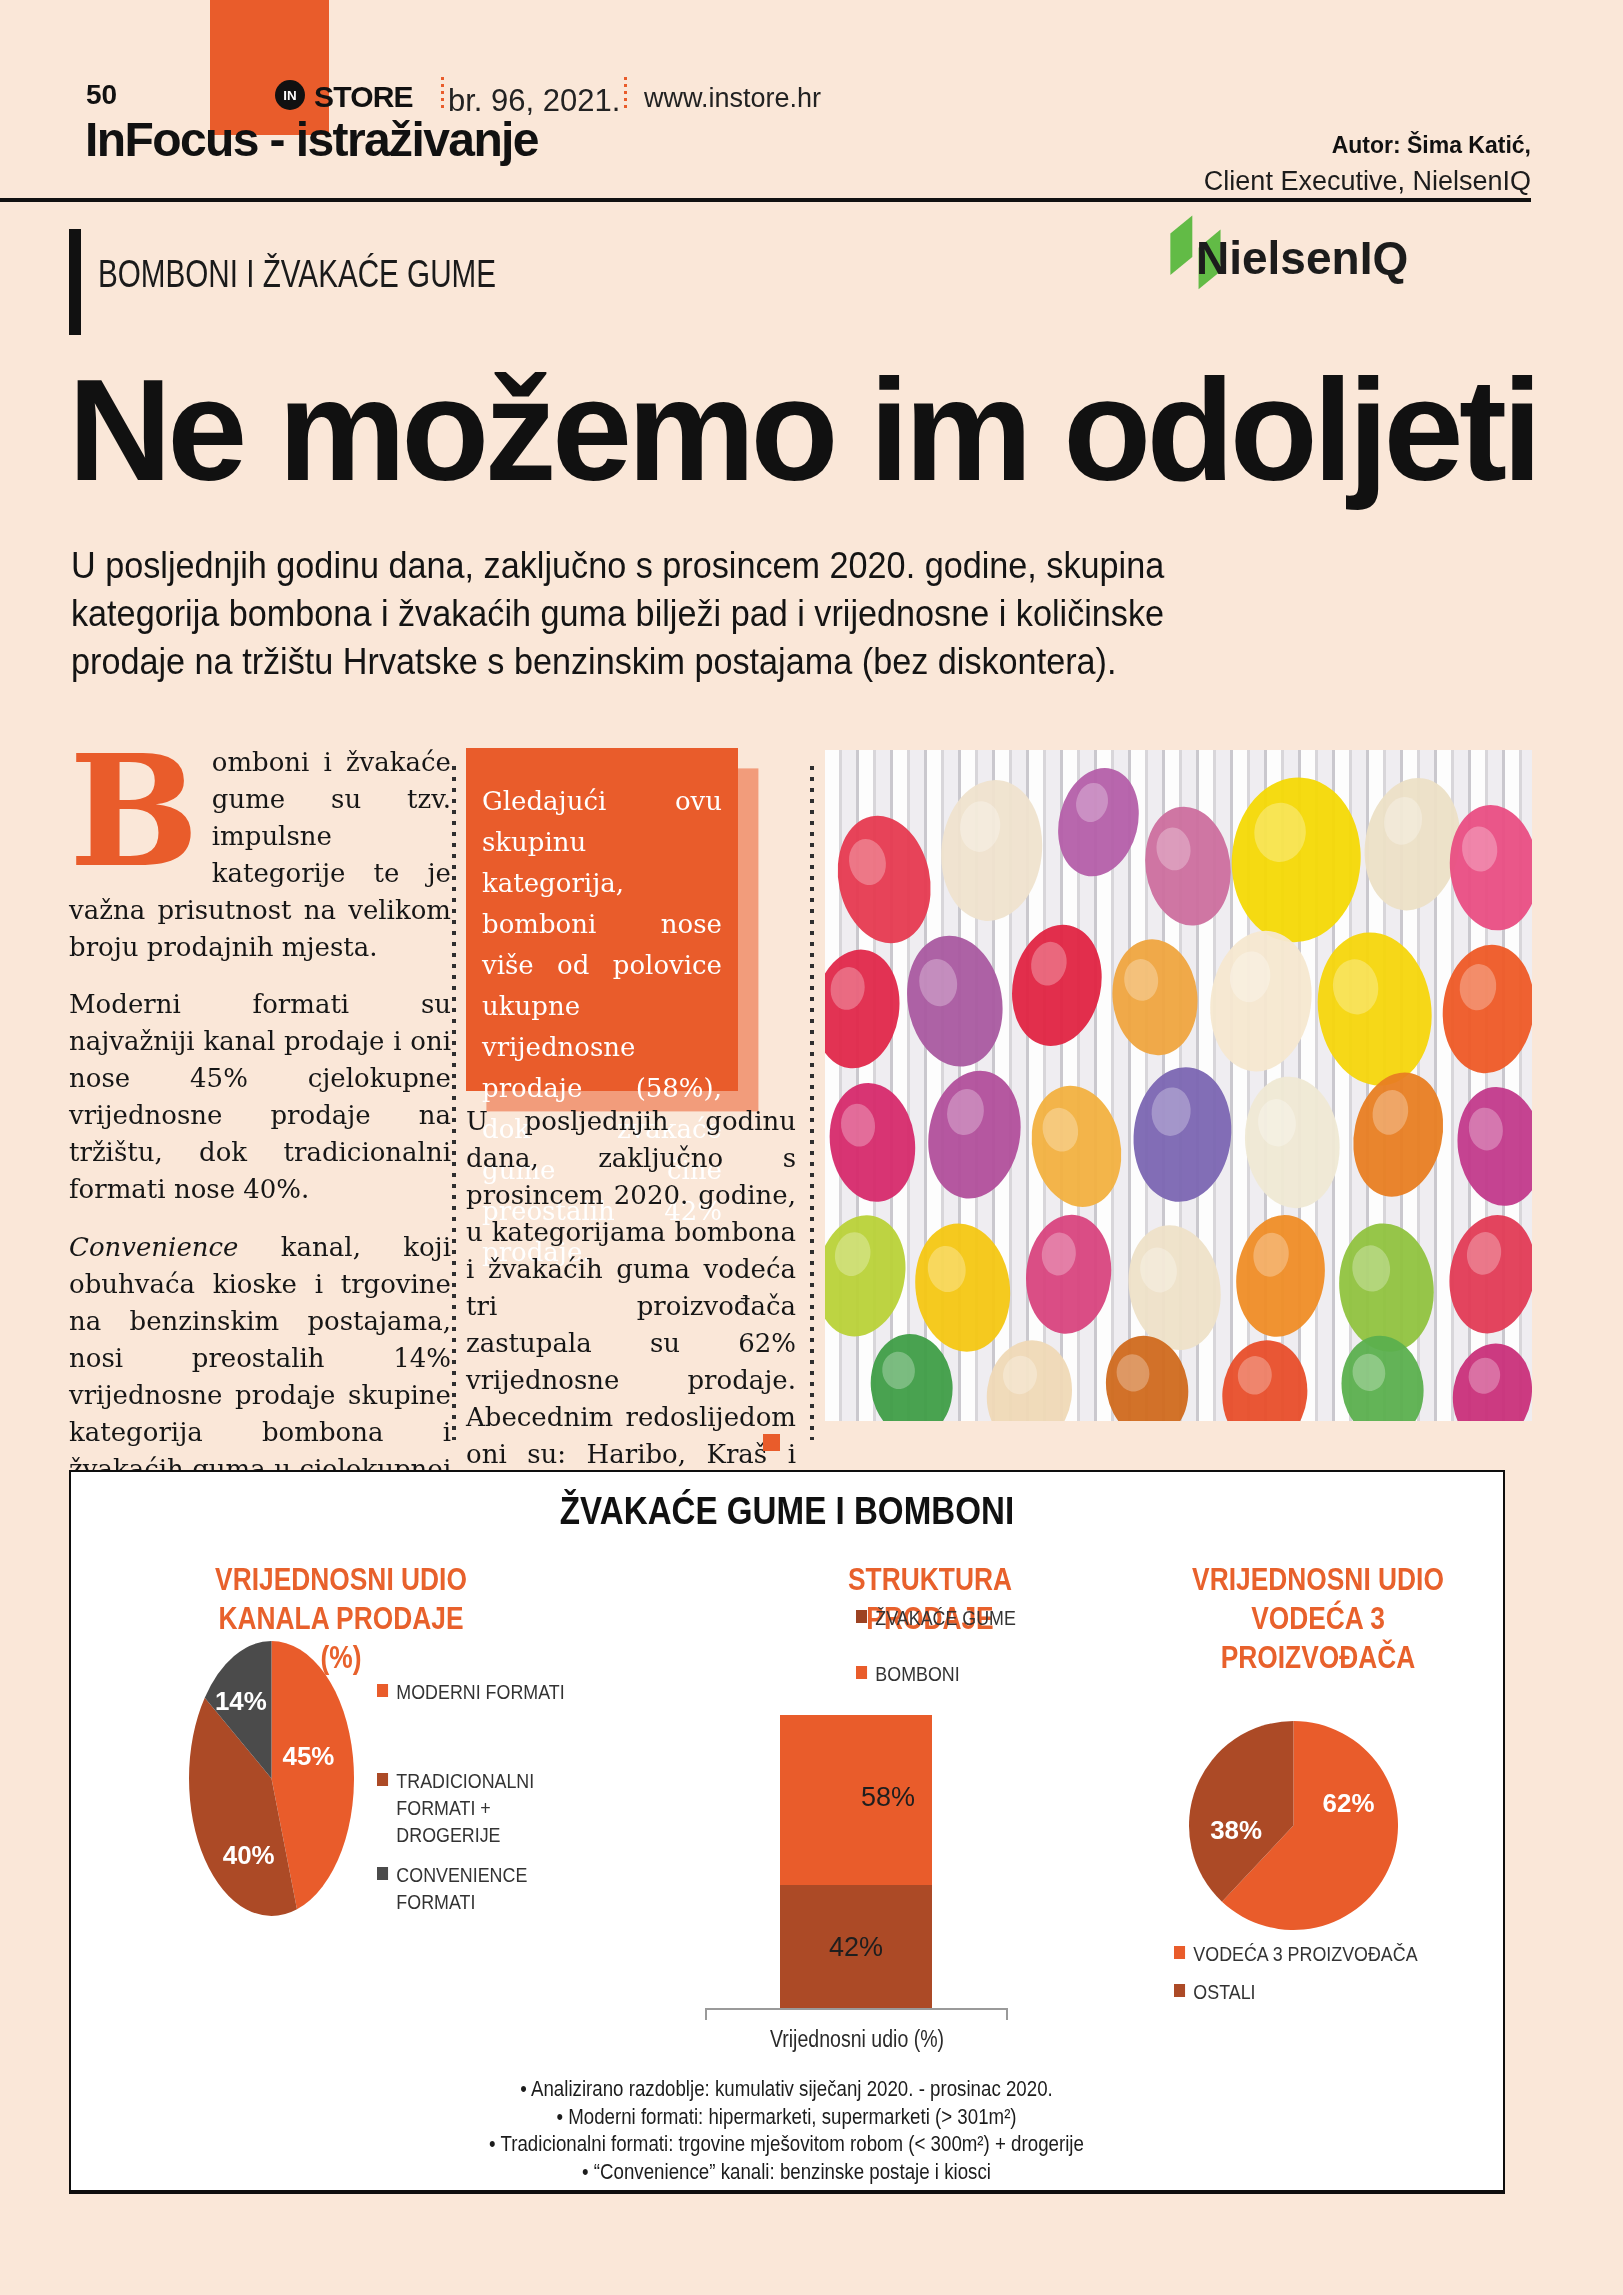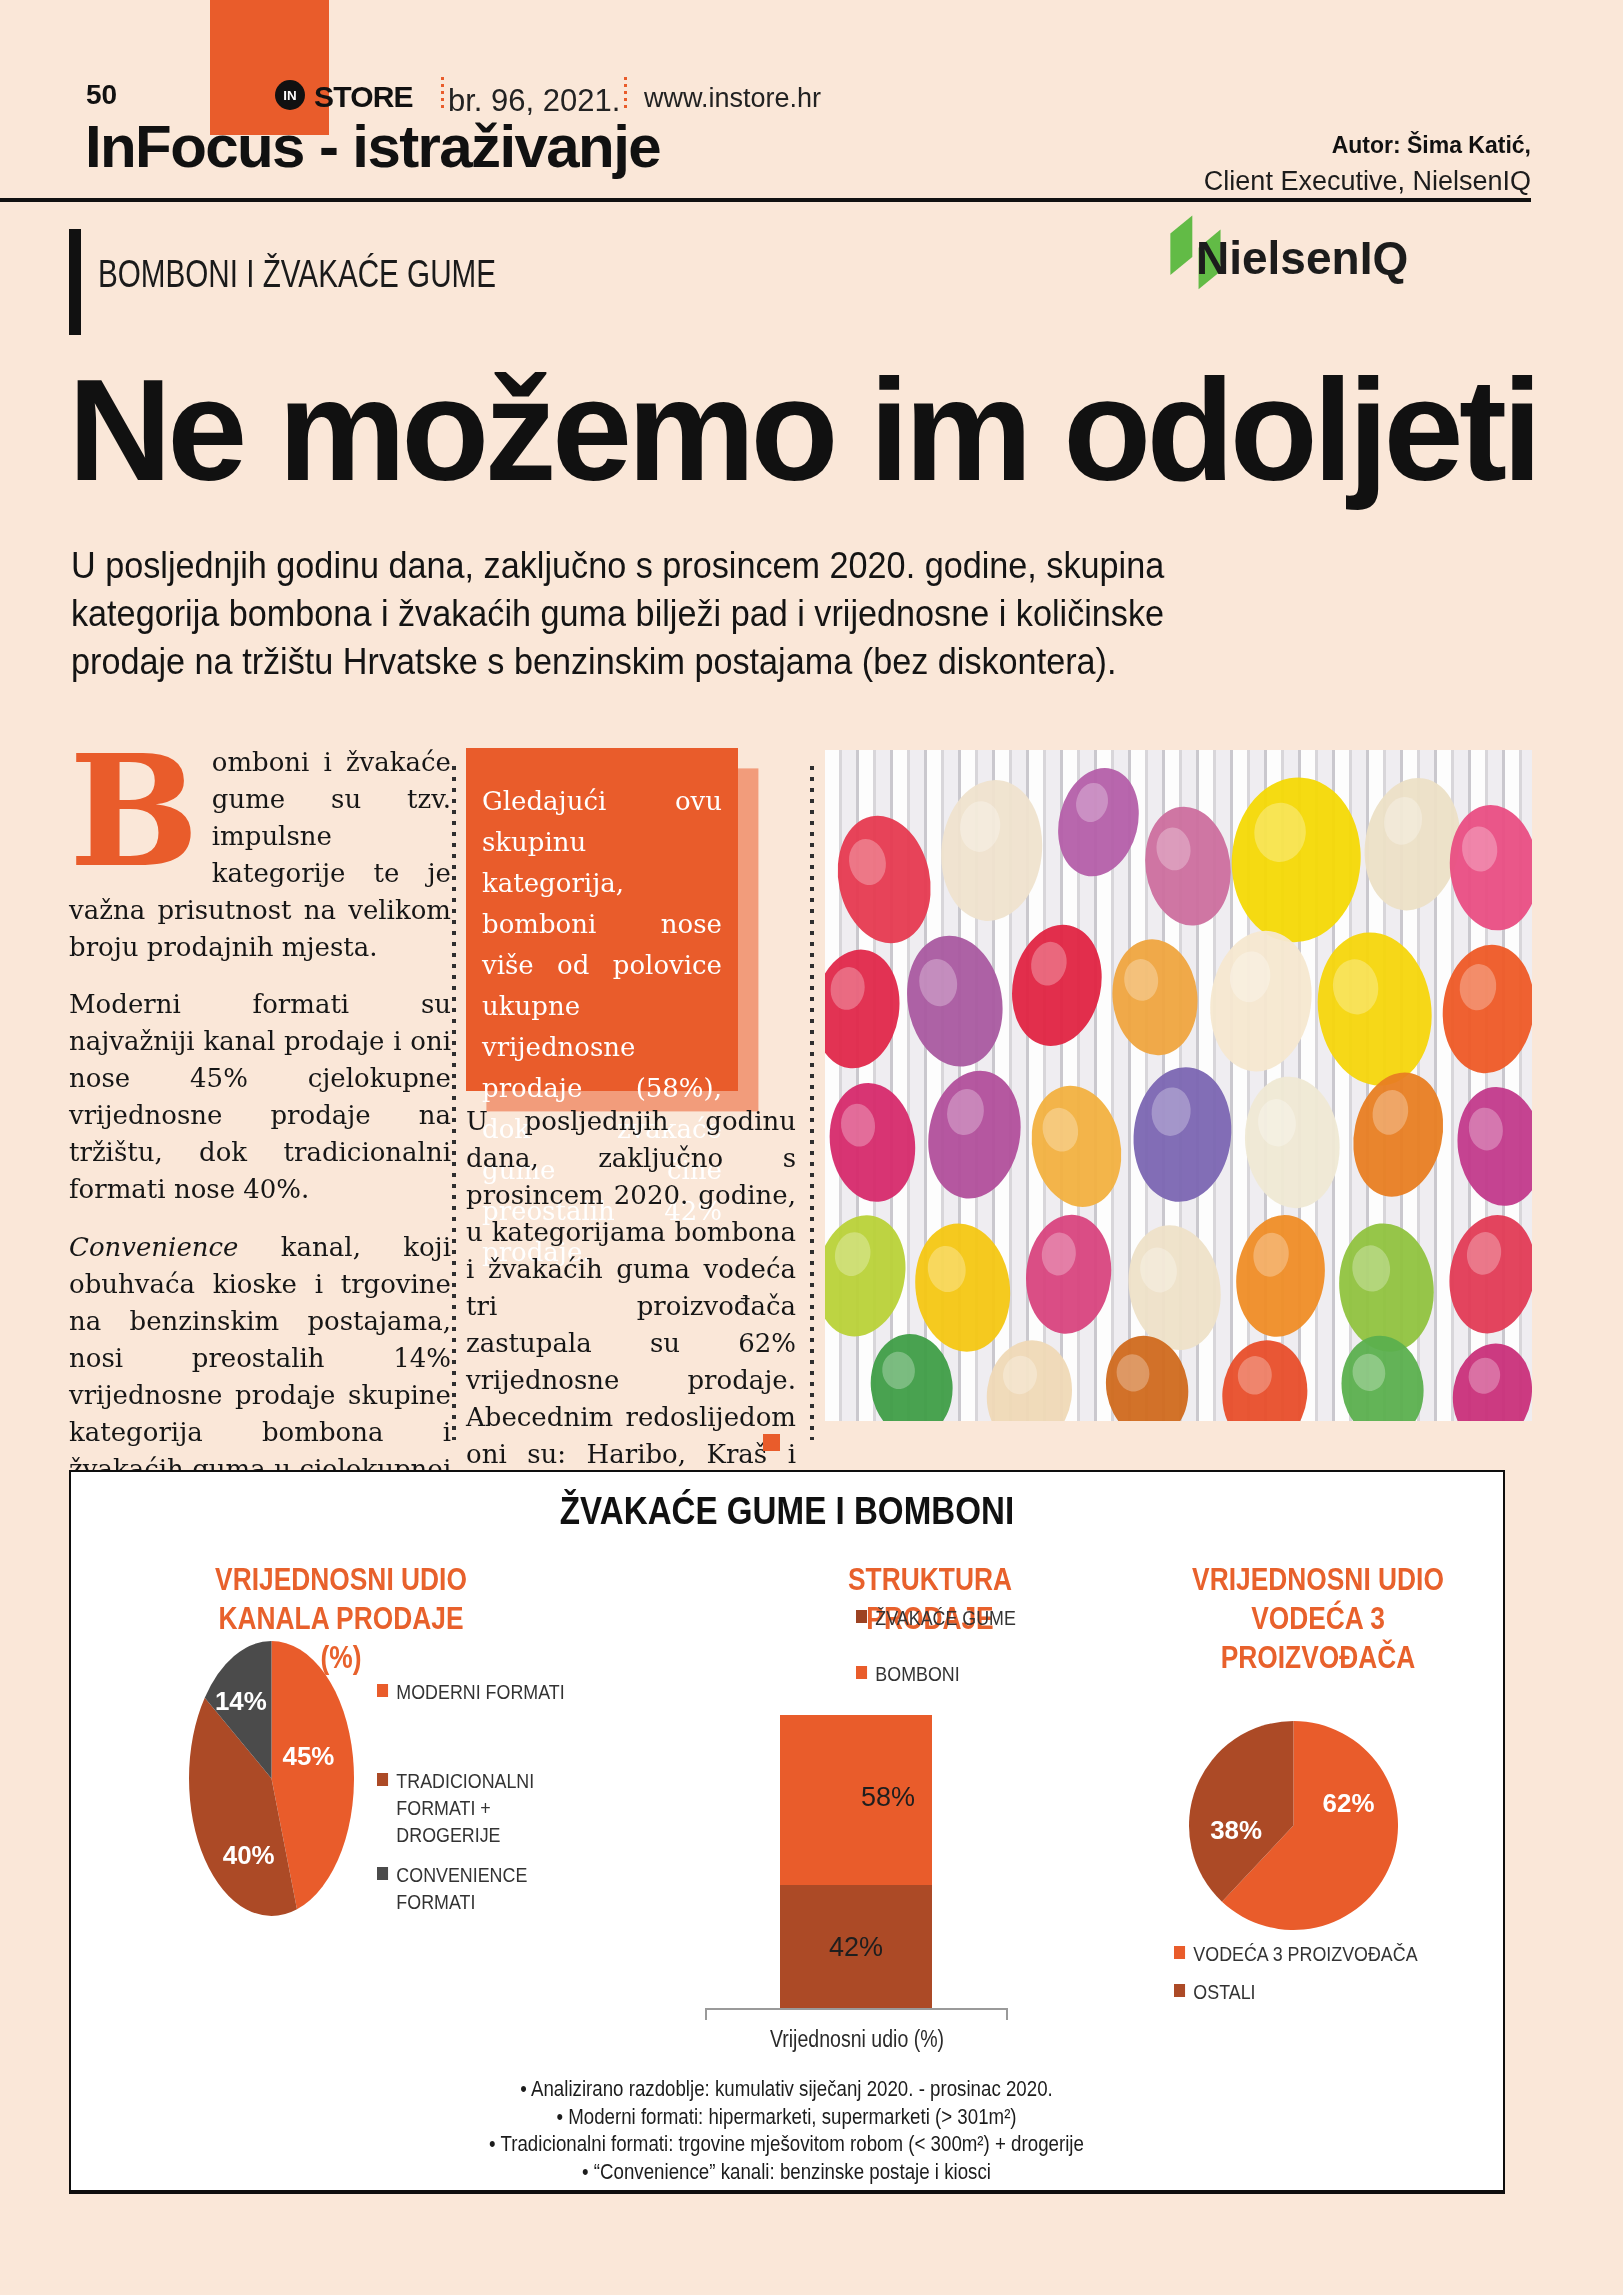--- a/index.html
+++ b/index.html
@@ -35,21 +35,21 @@
   <div class="abs" style="left:275px;top:80px;width:30px;height:30px;border-radius:50%;background:#111;
        color:#fff;font-size:13.4px;font-weight:bold;display:flex;align-items:center;justify-content:center;">
     <span>IN</span>
   </div>
   <div class="abs" style="left:314px;top:80px;font-size:30px;font-weight:900;letter-spacing:-0.8px;">STORE</div>
   <div class="abs odots" style="left:441px;top:77px;height:35px;"></div>
   <div class="abs" style="left:448px;top:83px;font-size:31px;color:#222;">br. 96, 2021.</div>
   <div class="abs odots" style="left:624px;top:77px;height:35px;"></div>
   <div class="abs" style="left:644px;top:83px;font-size:27px;color:#222;">www.instore.hr</div>
 
-  <div class="abs" style="left:85px;top:112px;font-size:60px;font-weight:900;letter-spacing:-1.6px;">InFocus - istraživanje</div>
+  <div class="abs" style="left:85px;top:112px;font-size:48px;font-weight:900;letter-spacing:-1.6px;">InFocus - istraživanje</div>
   <div class="abs" style="right:92px;top:132px;width:550px;text-align:right;font-size:23px;font-weight:bold;">Autor: Šima Katić,</div>
   <div class="abs" style="right:92px;top:166px;width:550px;text-align:right;font-size:27px;color:#1c1c1c;">Client Executive, NielsenIQ</div>
   <div class="abs" style="left:0;top:198px;width:1531px;height:3.9px;background:#111;"></div>
   <div class="abs" style="left:69px;top:229px;width:11.8px;height:106px;background:#111;"></div>
   <div class="abs" style="left:98px;top:253px;font-size:38px;color:#1a1a1a;transform:scaleX(.78);transform-origin:0 0;">BOMBONI I ŽVAKAĆE GUME</div>
 
   <div class="abs" style="left:1164px;top:210px;width:88px;height:80px;">
     <svg width="88" height="80" viewBox="0 0 112 102">
       <polygon points="8,30 36,7 36,60 8,83" fill="#62BB46"></polygon>
       <polygon points="44,48 72,25 72,78 44,101" fill="#62BB46"></polygon>

